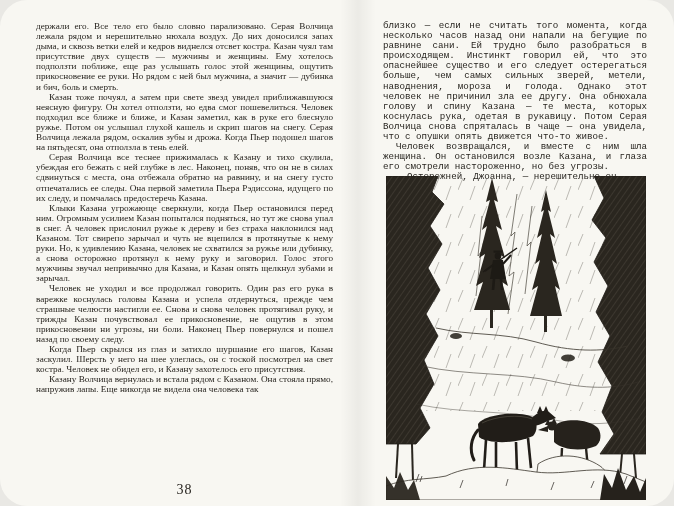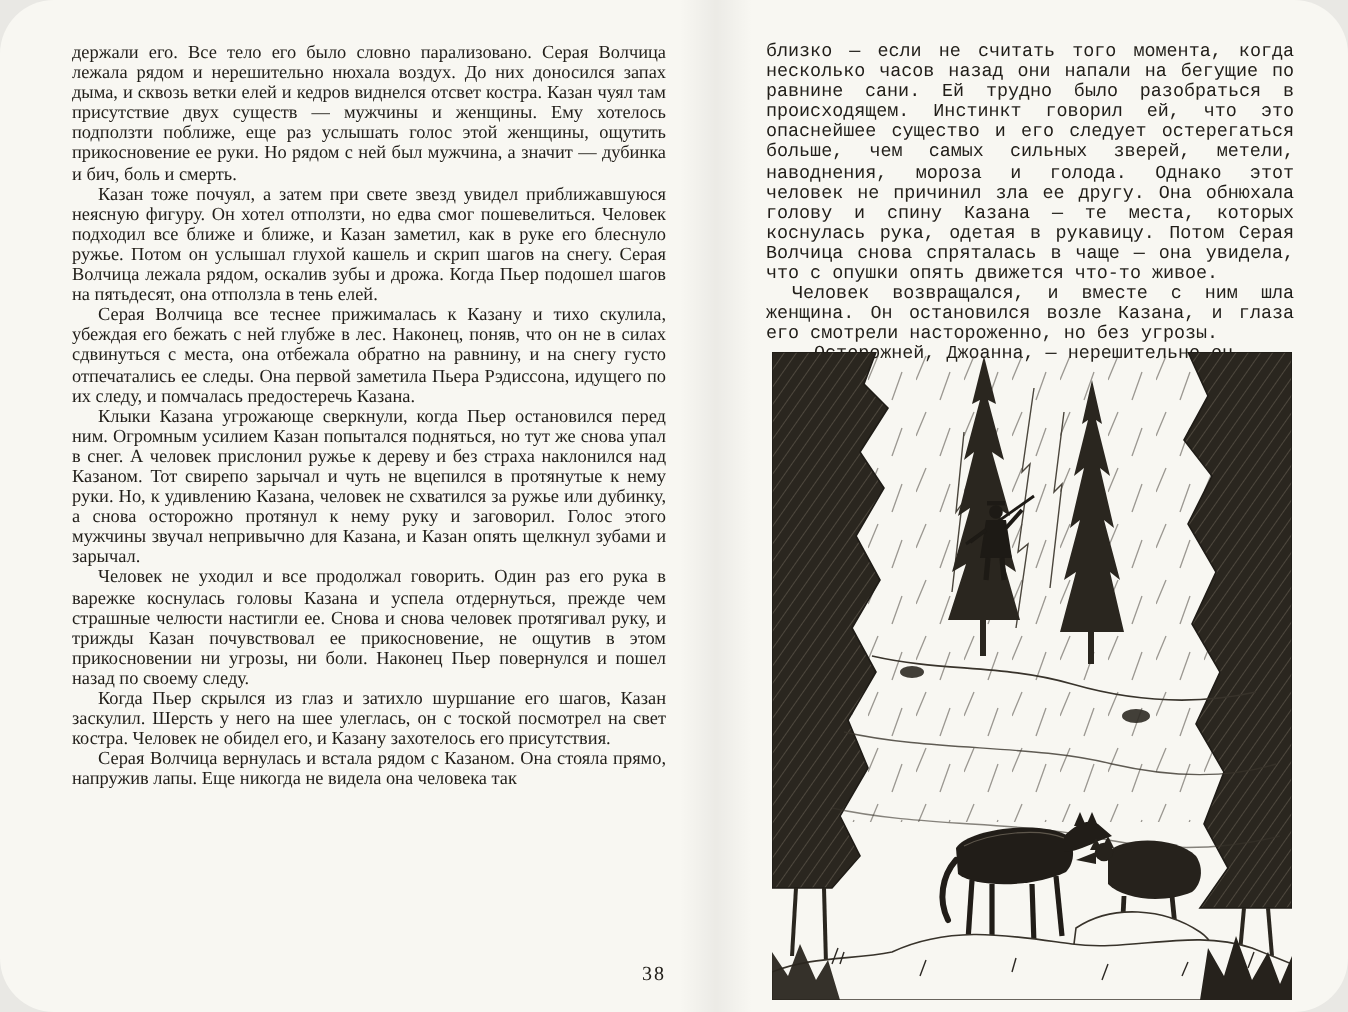--- a/index.html
+++ b/index.html
@@ -19,41 +19,41 @@
     position:absolute;top:21px;
     text-align:justify;
     font-size:9.2px;line-height:10.1px;
   }
   .col.left{left:36px;width:297px;}
   .col.right{left:383px;width:264px;font-family:Liberation Mono, monospace;}
   .col p{margin:0;text-indent:13px;}
   .col p.cont{text-indent:0;}
   .pagenum{
     position:absolute;left:36px;width:297px;top:482px;
-    text-align:right;font-size:10px;letter-spacing:1px;
+    text-align:center;font-size:14px;letter-spacing:1px;
   }
   figure.illus{
     position:absolute;left:386px;top:176px;width:260px;height:324px;margin:0;
   }
   figure.illus svg{display:block;width:260px;height:324px;}
 </style>
 </head>
 <body>
 
 <div class="screen">
   <div class="gutter"></div>
 
   <div class="col left">
     <p class="cont">держали его. Все тело его было словно парализовано. Серая Волчица лежала рядом и нерешительно нюхала воздух. До них доносился запах дыма, и сквозь ветки елей и кедров виднелся отсвет костра. Казан чуял там присутствие двух существ — мужчины и женщины. Ему хотелось подползти поближе, еще раз услышать голос этой женщины, ощутить прикосновение ее руки. Но рядом с ней был мужчина, а значит — дубинка и бич, боль и смерть.</p>
     <p>Казан тоже почуял, а затем при свете звезд увидел приближавшуюся неясную фигуру. Он хотел отползти, но едва смог пошевелиться. Человек подходил все ближе и ближе, и Казан заметил, как в руке его блеснуло ружье. Потом он услышал глухой кашель и скрип шагов на снегу. Серая Волчица лежала рядом, оскалив зубы и дрожа. Когда Пьер подошел шагов на пятьдесят, она отползла в тень елей.</p>
     <p>Серая Волчица все теснее прижималась к Казану и тихо скулила, убеждая его бежать с ней глубже в лес. Наконец, поняв, что он не в силах сдвинуться с места, она отбежала обратно на равнину, и на снегу густо отпечатались ее следы. Она первой заметила Пьера Рэдиссона, идущего по их следу, и помчалась предостеречь Казана.</p>
     <p>Клыки Казана угрожающе сверкнули, когда Пьер остановился перед ним. Огромным усилием Казан попытался подняться, но тут же снова упал в снег. А человек прислонил ружье к дереву и без страха наклонился над Казаном. Тот свирепо зарычал и чуть не вцепился в протянутые к нему руки. Но, к удивлению Казана, человек не схватился за ружье или дубинку, а снова осторожно протянул к нему руку и заговорил. Голос этого мужчины звучал непривычно для Казана, и Казан опять щелкнул зубами и зарычал.</p>
     <p>Человек не уходил и все продолжал говорить. Один раз его рука в варежке коснулась головы Казана и успела отдернуться, прежде чем страшные челюсти настигли ее. Снова и снова человек протягивал руку, и трижды Казан почувствовал ее прикосновение, не ощутив в этом прикосновении ни угрозы, ни боли. Наконец Пьер повернулся и пошел назад по своему следу.</p>
     <p>Когда Пьер скрылся из глаз и затихло шуршание его шагов, Казан заскулил. Шерсть у него на шее улеглась, он с тоской посмотрел на свет костра. Человек не обидел его, и Казану захотелось его присутствия.</p>
-    <p>Серая Волчица вернулась и встала рядом с Казаном. Она стояла прямо, напружив лапы. Еще никогда не видела она человека так</p>
+    <p>Казану Волчица вернулась и встала рядом с Казаном. Она стояла прямо, напружив лапы. Еще никогда не видела она человека так</p>
   </div>
   <div class="pagenum">38</div>
 
   <div class="col right">
     <p class="cont">близко — если не считать того момента, когда несколько часов назад они напали на бегущие по равнине сани. Ей трудно было разобраться в происходящем. Инстинкт говорил ей, что это опаснейшее существо и его следует остерегаться больше, чем самых сильных зверей, метели, наводнения, мороза и голода. Однако этот человек не причинил зла ее другу. Она обнюхала голову и спину Казана — те места, которых коснулась рука, одетая в рукавицу. Потом Серая Волчица снова спряталась в чаще — она увидела, что с опушки опять движется что-то живое.</p>
     <p>Человек возвращался, и вместе с ним шла женщина. Он остановился возле Казана, и глаза его смотрели настороженно, но без угрозы.</p>
     <p>— Осторожней, Джоанна, — нерешительно он.</p>
   </div>
 
   <figure class="illus" aria-label="Рисунок: человек с ружьем в зимнем лесу, за ним наблюдают два волка">

